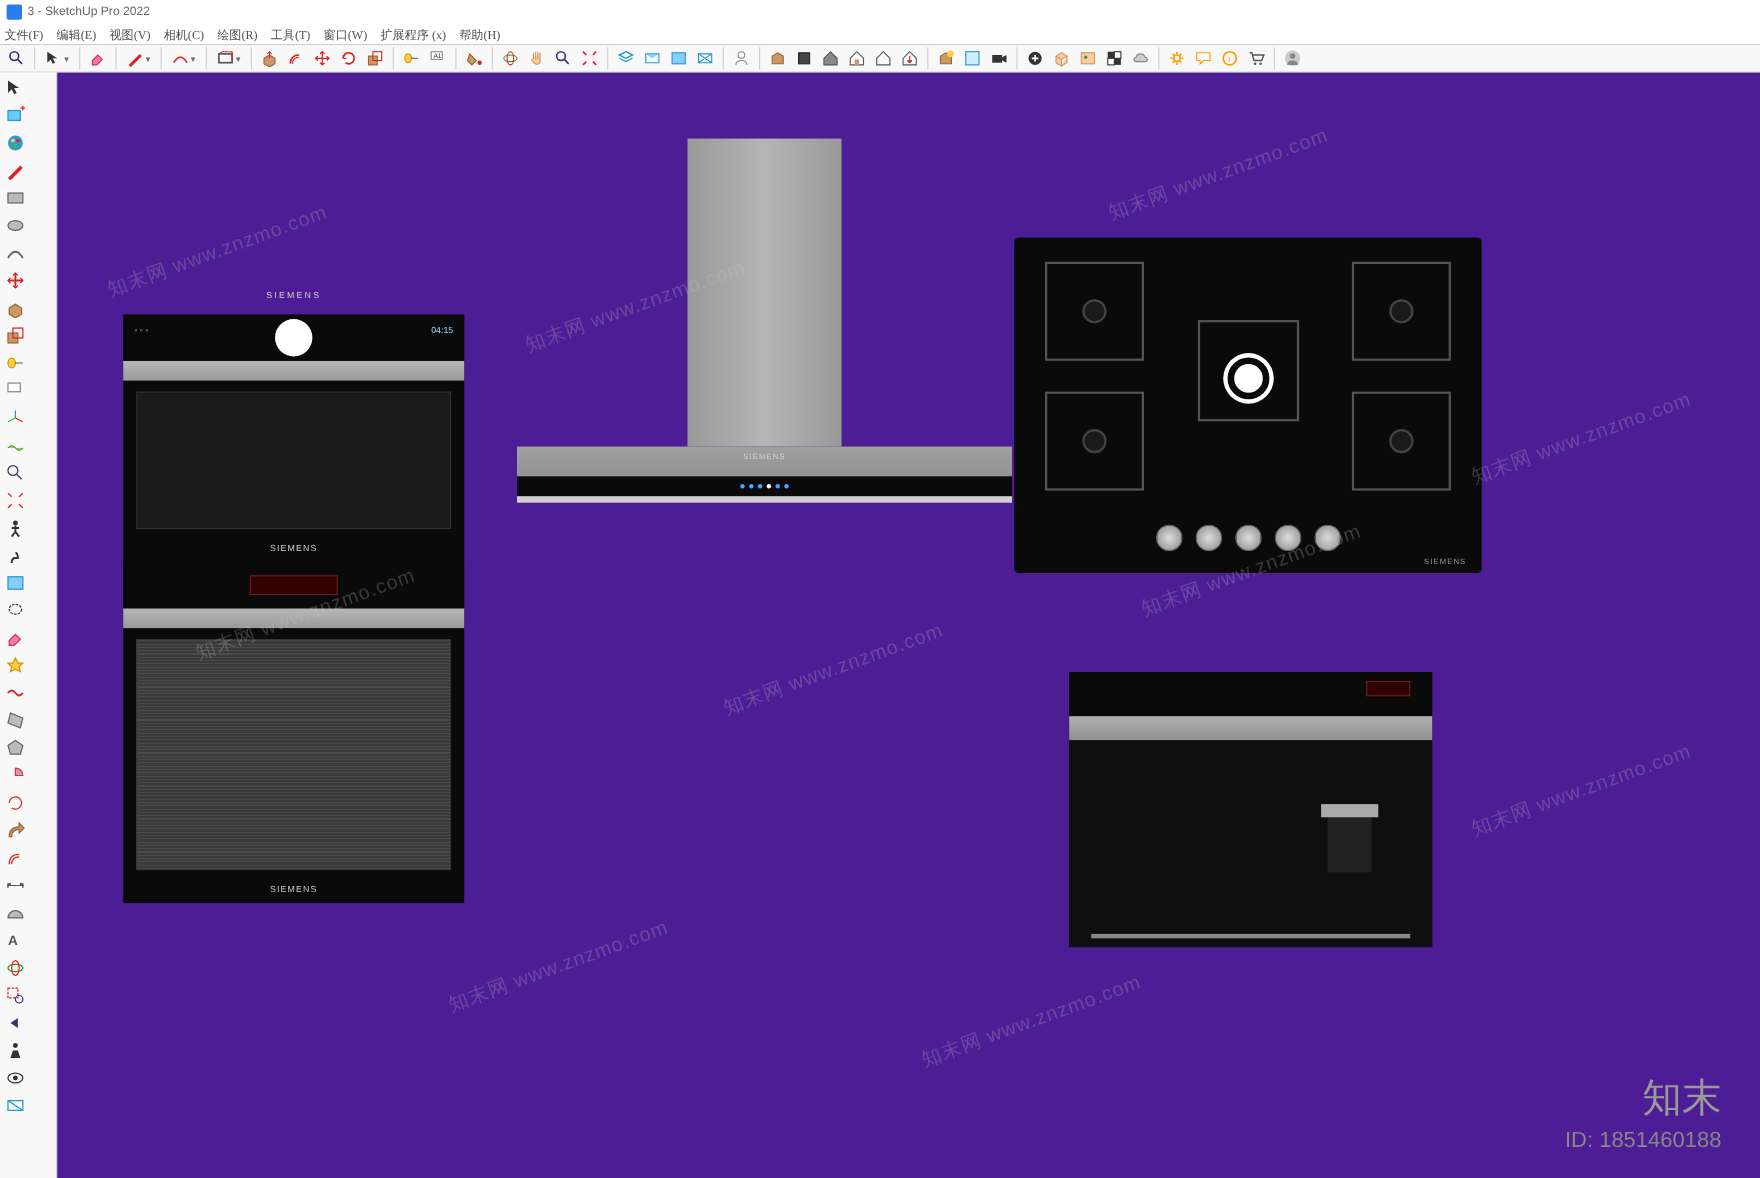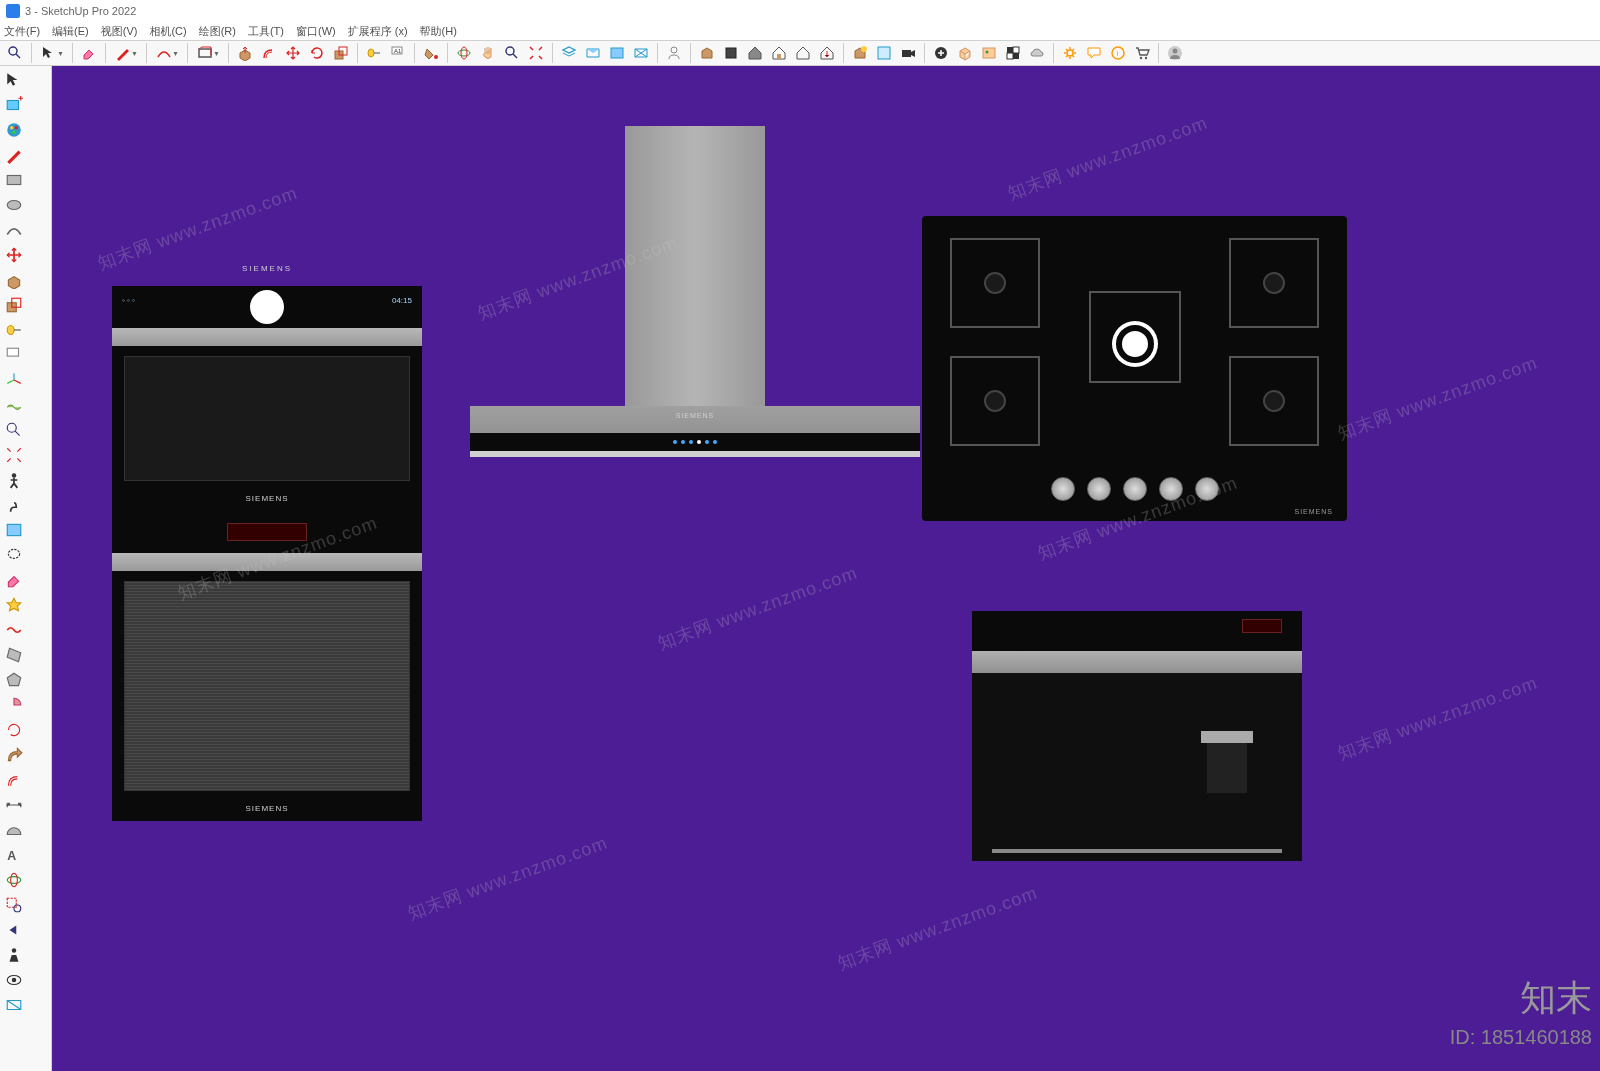--- a/index.html
+++ b/index.html
@@ -3,21 +3,21 @@
 <meta charset="utf-8">
 <style>
 * { margin: 0; padding: 0; box-sizing: border-box; }
 body { font-family: "Microsoft YaHei", Arial, sans-serif; font-size: 12px; background: #fff; width: 1600px; height: 1071px; overflow: hidden; position: relative; }
 
 
 .title-bar { height: 22px; display: flex; align-items: center; padding: 0 6px; background: #fff; color: #666; font-size: 11px; }
 .title-bar .app-icon { width: 14px; height: 14px; margin-right: 5px; background: #2b7de9; border-radius: 2px; }
 
 
-.menu-bar { height: 18px; display: flex; align-items: center; padding: 0 4px; background: #fff; color: #505050; font-size: 11px; }
+.menu-bar { height: 18px; display: flex; align-items: center; padding: 0 4px; background: #fff; color: #505050; font-size: 11px; font-family: Liberation Serif, serif; }
 .menu-bar span { margin-right: 12px; cursor: default; }
 
 
 .toolbar-top { height: 26px; display: flex; align-items: center; padding: 0 4px; border-top: 1px solid #d0d0d0; border-bottom: 1px solid #d0d0d0; background: #f8f8f8; gap: 2px; }
 .tb-sep { width: 1px; height: 20px; background: #ccc; margin: 0 3px; }
 .tb-btn { width: 22px; height: 22px; display: flex; align-items: center; justify-content: center; border-radius: 2px; }
 .tb-btn svg { width: 16px; height: 16px; }
 .tb-btn.dropdown::after { content: '▾'; font-size: 8px; color: #666; margin-left: 1px; }
 .tb-btn.dropdown { width: 30px; }
 
@@ -66,21 +66,21 @@
 .cook-brand { position: absolute; bottom: 6px; right: 14px; color: #999; font-size: 7px; letter-spacing: 1px; }
 
 .coffee { left: 920px; top: 545px; width: 330px; height: 250px; background: #0a0a0a; }
 .coffee-panel { height: 40px; background: #0a0a0a; position: relative; }
 .coffee-disp { position: absolute; right: 20px; top: 8px; width: 40px; height: 14px; background: #300; border: 1px solid #622; }
 .coffee-band { height: 22px; background: linear-gradient(#b0b0b0,#909090); }
 .coffee-body { height: 188px; background: #0f0f0f; position: relative; }
 .coffee-spout { position: absolute; right: 55px; top: 70px; width: 40px; height: 50px; background: #222; }
 .coffee-spout::before{content:'';position:absolute;top:-12px;left:-6px;width:52px;height:12px;background:#aaa;}
 .coffee-tray { position: absolute; bottom: 8px; left: 20px; right: 20px; height: 4px; background: #888; }
-.watermark-id { position: absolute; right: 8px; bottom: 20px; color: #888; font-size: 20px; text-align: right; line-height: 1.4; }
+.watermark-id { position: absolute; right: 35px; bottom: 20px; color: #888; font-size: 20px; text-align: right; line-height: 1.4; }
 .watermark-id .big { font-size: 36px; color: #999; font-weight: 300; }
 
 .wm-diag { position: absolute; color: rgba(200,200,200,0.25); font-size: 18px; transform: rotate(-20deg); pointer-events: none; letter-spacing: 1px; white-space: nowrap; }
 </style>
 </head>
 <body>
 
 <div class="title-bar">
   <div class="app-icon"></div>
   <span>3 - SketchUp Pro 2022</span>

